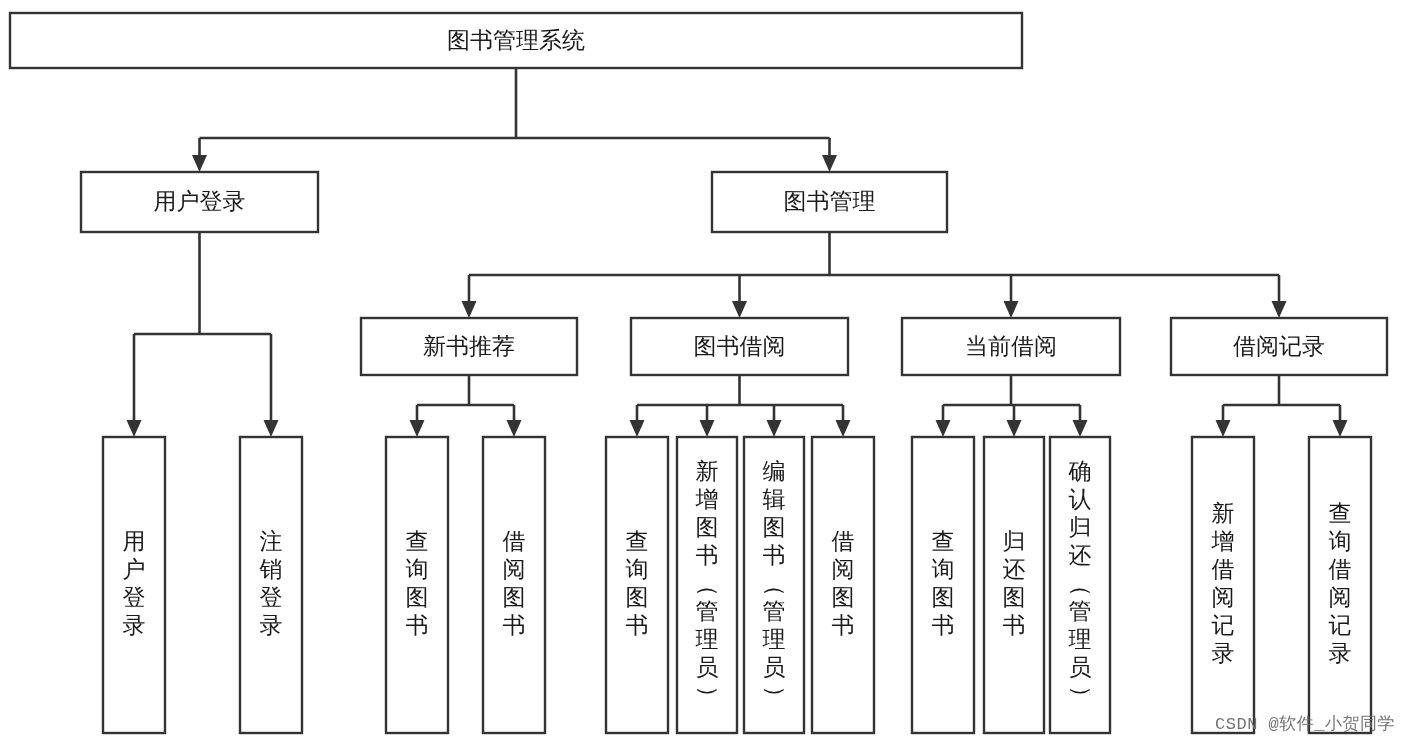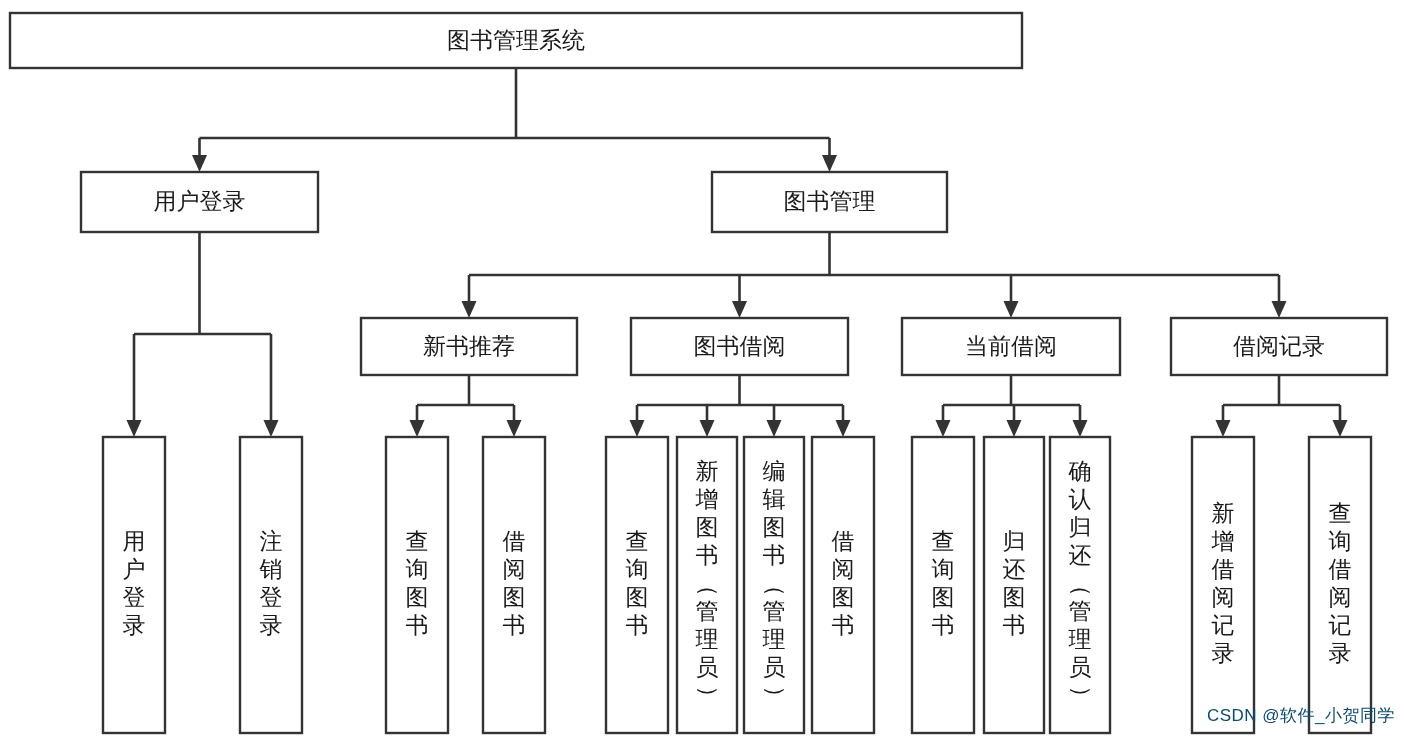--- a/index.html
+++ b/index.html
@@ -51,24 +51,24 @@
   }
   .node-label-v {
     font-family: "Liberation Sans", "DejaVu Sans", sans-serif;
     font-size: 23px;
     fill: #1a1a1a;
     text-anchor: middle;
   }
   .watermark {
     position: absolute;
     right: 10px;
-    bottom: 20px;
-    font-family: Liberation Sans, sans-serif;
+    bottom: 12px;
+    font-family: Liberation Mono, monospace;
     font-size: 17px;
-    color: #0c4a6e;
+    color: #737373;
     white-space: nowrap;
     letter-spacing: 0.5px;
     user-select: none;
   }
 </style>
 </head>
 <body>
 
 <div id="diagram-root">
   <svg class="diagram-canvas" id="diagram-canvas" viewBox="0 0 1405 747" xmlns="http://www.w3.org/2000/svg">

